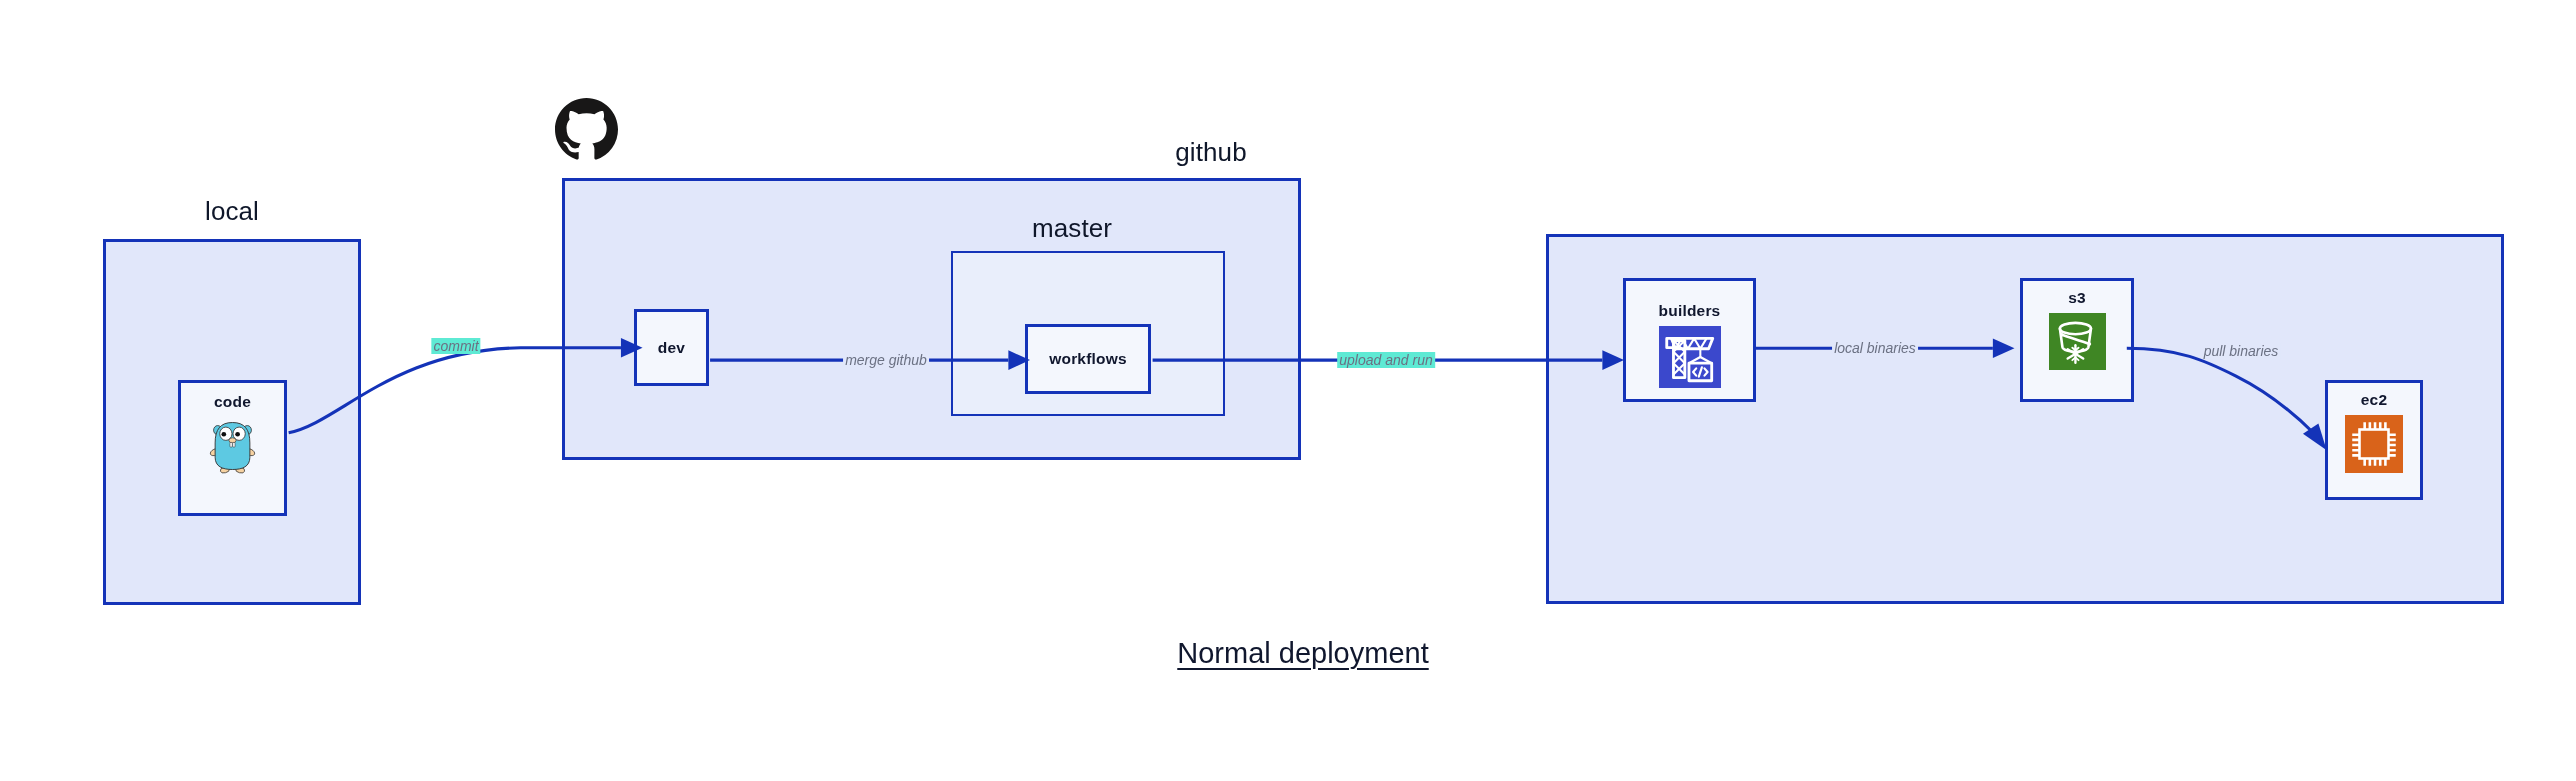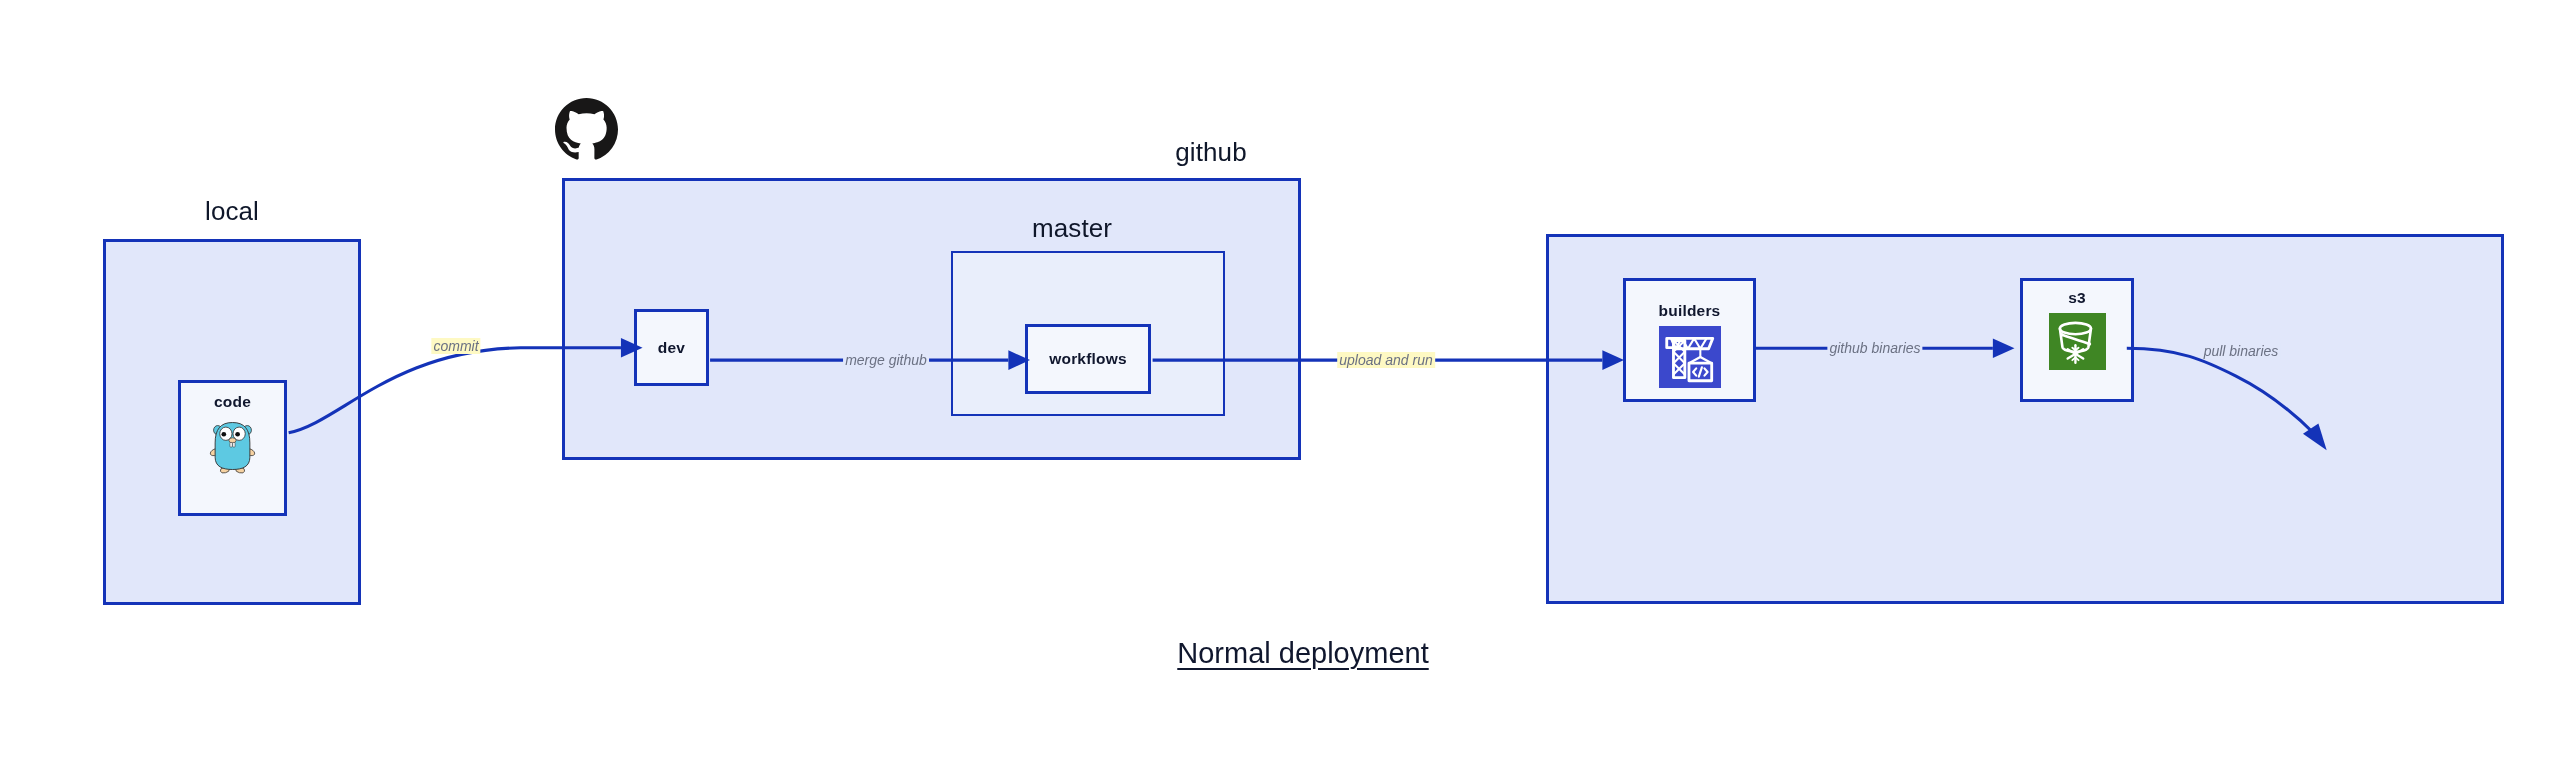--- a/index.html
+++ b/index.html
@@ -87,21 +87,21 @@
     position: absolute;
     transform: translate(-50%, -50%);
     color: #6b7183;
     font-size: 14px;
     font-style: italic;
     white-space: nowrap;
     background: transparent;
     padding: 0 2.1px;
     font-family: "Liberation Sans", sans-serif;
   }
-  .edge-label.on-white { background: #fef9c3; }
+  .edge-label.on-white { background: #5eead4; }
   .edge-label.on-group { background: #e1e7fa; }
 
   
   #diagram-title {
     position: absolute;
     color: #10172e;
     font-size: 29px;
     font-weight: 400;
     text-decoration: underline;
     text-underline-offset: 4.6px;
@@ -228,20 +228,41 @@
           <path d="M51 62 L51 96"></path>
           <path d="M36 70 L66 88"></path>
           <path d="M66 70 L36 88"></path>
           <path d="M45 67 L51 72 L57 67" stroke-width="3.6" fill="none"></path>
           <path d="M45 91 L51 86 L57 91" stroke-width="3.6" fill="none"></path>
         </g>
       </svg>
     </span>
   </div>
 
+  <div class="node" style="left:2325px; top:380px; width:98px; height:120px; padding-top:9.3px;">
+    <span class="node-label">ec2</span>
+    <span class="node-icon" style="margin-top:7.2px;">
+      <svg width="58" height="58" viewBox="0 0 112 112" xmlns="http://www.w3.org/2000/svg">
+        <rect x="0" y="0" width="112" height="112" fill="#d9631a"></rect>
+        <g stroke="#ffffff" stroke-width="5" fill="none">
+          <rect x="28" y="28" width="56" height="56"></rect>
+        </g>
+        <g stroke="#ffffff" stroke-width="5" stroke-linecap="butt">
+
+          <path d="M38 14 L38 28 M48 14 L48 28 M58 14 L58 28 M68 14 L68 28 M78 14 L78 28"></path>
+
+          <path d="M38 84 L38 98 M48 84 L48 98 M58 84 L58 98 M68 84 L68 98 M78 84 L78 98"></path>
+
+          <path d="M14 38 L28 38 M14 48 L28 48 M14 58 L28 58 M14 68 L28 68 M14 78 L28 78"></path>
+
+          <path d="M84 38 L98 38 M84 48 L98 48 M84 58 L98 58 M84 68 L98 68 M84 78 L98 78"></path>
+        </g>
+      </svg>
+    </span>
+  </div>
 
   <svg id="edges" viewBox="0 0 5054 1516" xmlns="http://www.w3.org/2000/svg">
 
     <g>
       <path class="edge-path" d="M560 840 C 660 820, 760 680, 1010 675 L 1205 675"></path>
       <polygon class="edge-head" points="1205,656 1247,675 1205,694"></polygon>
     </g>
 
     <g>
       <path class="edge-path" d="M1378 699 L 1957 699"></path>
@@ -260,19 +281,19 @@
 
     <g>
       <path class="edge-path" d="M4128 676 C 4230 676, 4280 700, 4340 730 C 4400 760, 4450 800, 4492 842"></path>
       <polygon class="edge-head" points="4470,842 4516,874 4500,822"></polygon>
     </g>
   </svg>
 
   <div class="edge-label on-white" style="left:456px; top:346px;">commit</div>
   <div class="edge-label on-group" style="left:886px; top:360px;">merge github</div>
   <div class="edge-label on-white" style="left:1386px; top:360px;">upload and run</div>
-  <div class="edge-label on-group" style="left:1875px; top:348px;">github binaries</div>
+  <div class="edge-label on-group" style="left:1875px; top:348px;">local binaries</div>
   <div class="edge-label on-group" style="left:2241px; top:351px;">pull binaries</div>
 
   <div id="diagram-title" style="left:1303px; top:637px;">Normal deployment</div>
 
 </div>
 
 
 </body></html>

